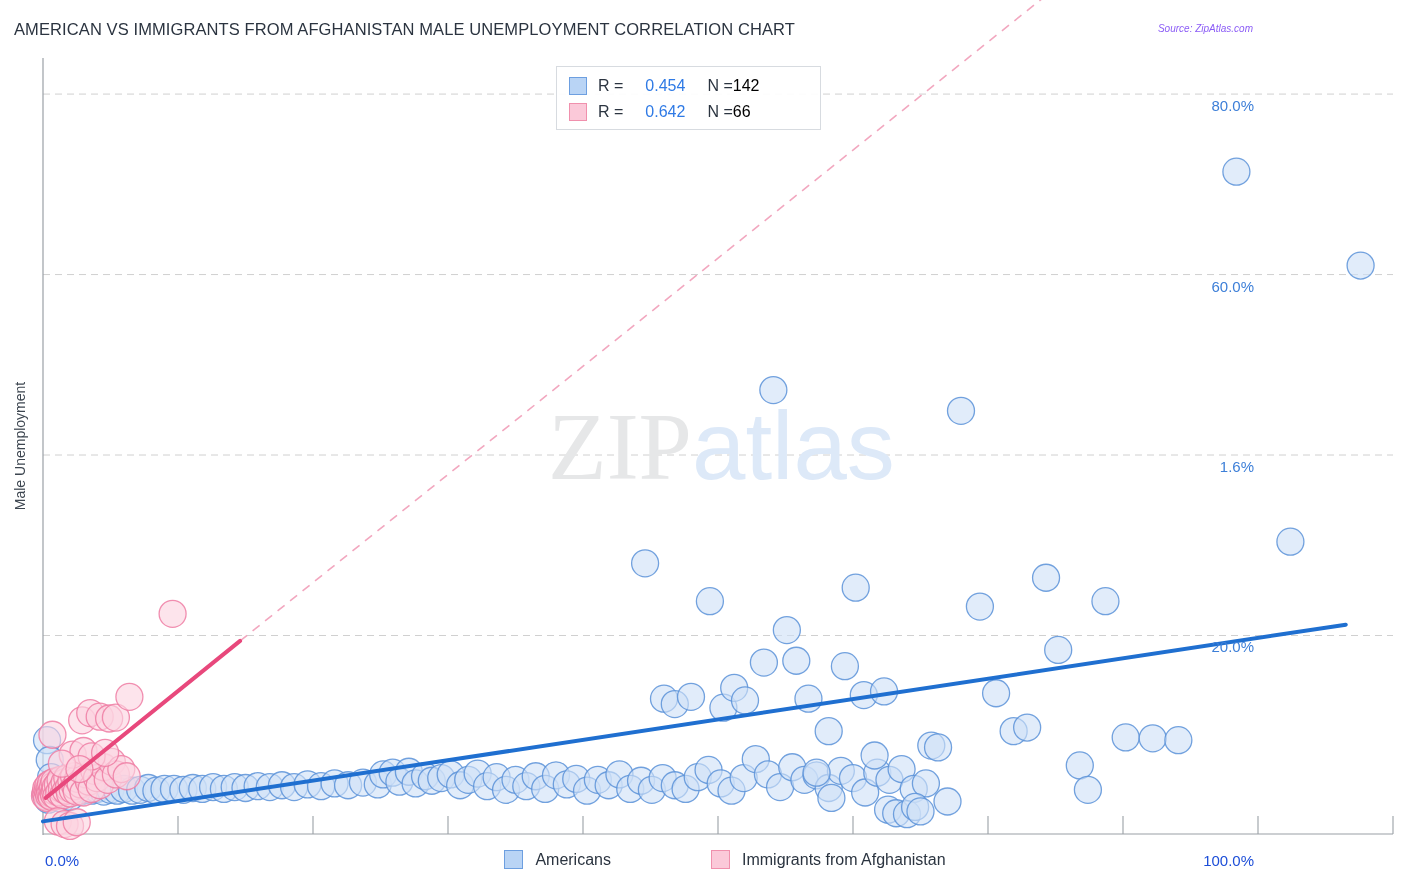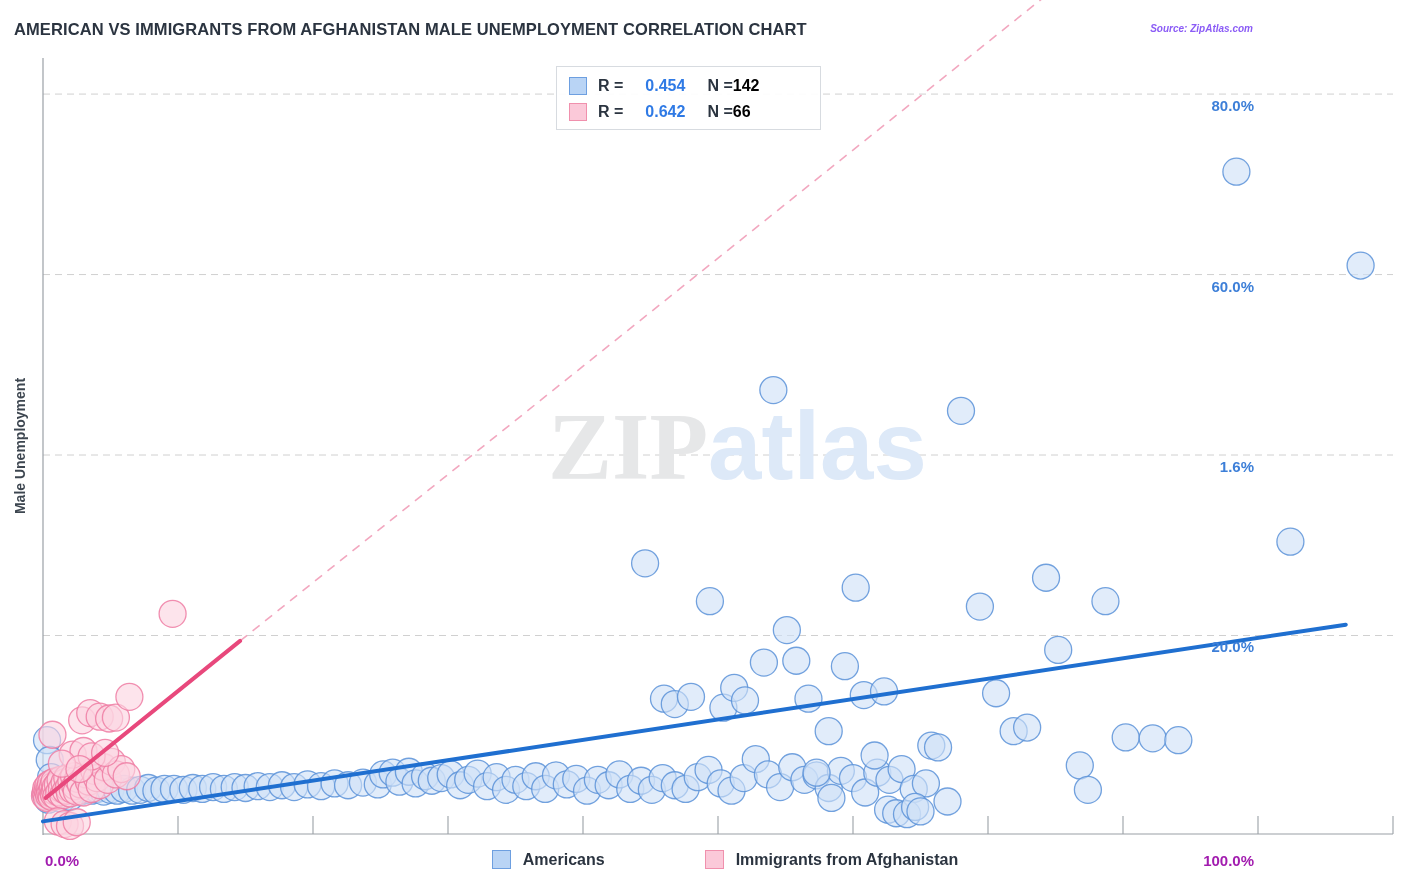--- a/index.html
+++ b/index.html
@@ -14,21 +14,20 @@
     overflow: hidden;
     font-family: "Liberation Sans", sans-serif;
     -webkit-font-smoothing: antialiased;
   }
 
   #chart-root {
     position: absolute;
     left: 0; top: 0;
     width: 1267px;
     height: 892px;
-    font-weight: bold;
   }
 
   
   #chart-title {
     position: absolute;
     left: 14px;
     top: 20px;
     font-size: 16.5px;
     color: #2b3440;
     letter-spacing: 0.1px;
@@ -143,21 +142,21 @@
     white-space: nowrap;
     text-align: right;
     margin-left: 32px;
   }
 
   
   .x-tick-label {
     position: absolute;
     top: 852px;
     font-size: 15px;
-    color: #a21caf;
+    color: #1d4ed8;
     white-space: nowrap;
   }
   #x-label-left  { left: 45px; }
   #x-label-right { right: 13px; }
 
   
   #series-legend {
     position: absolute;
     left: 0;
     top: 850px;

